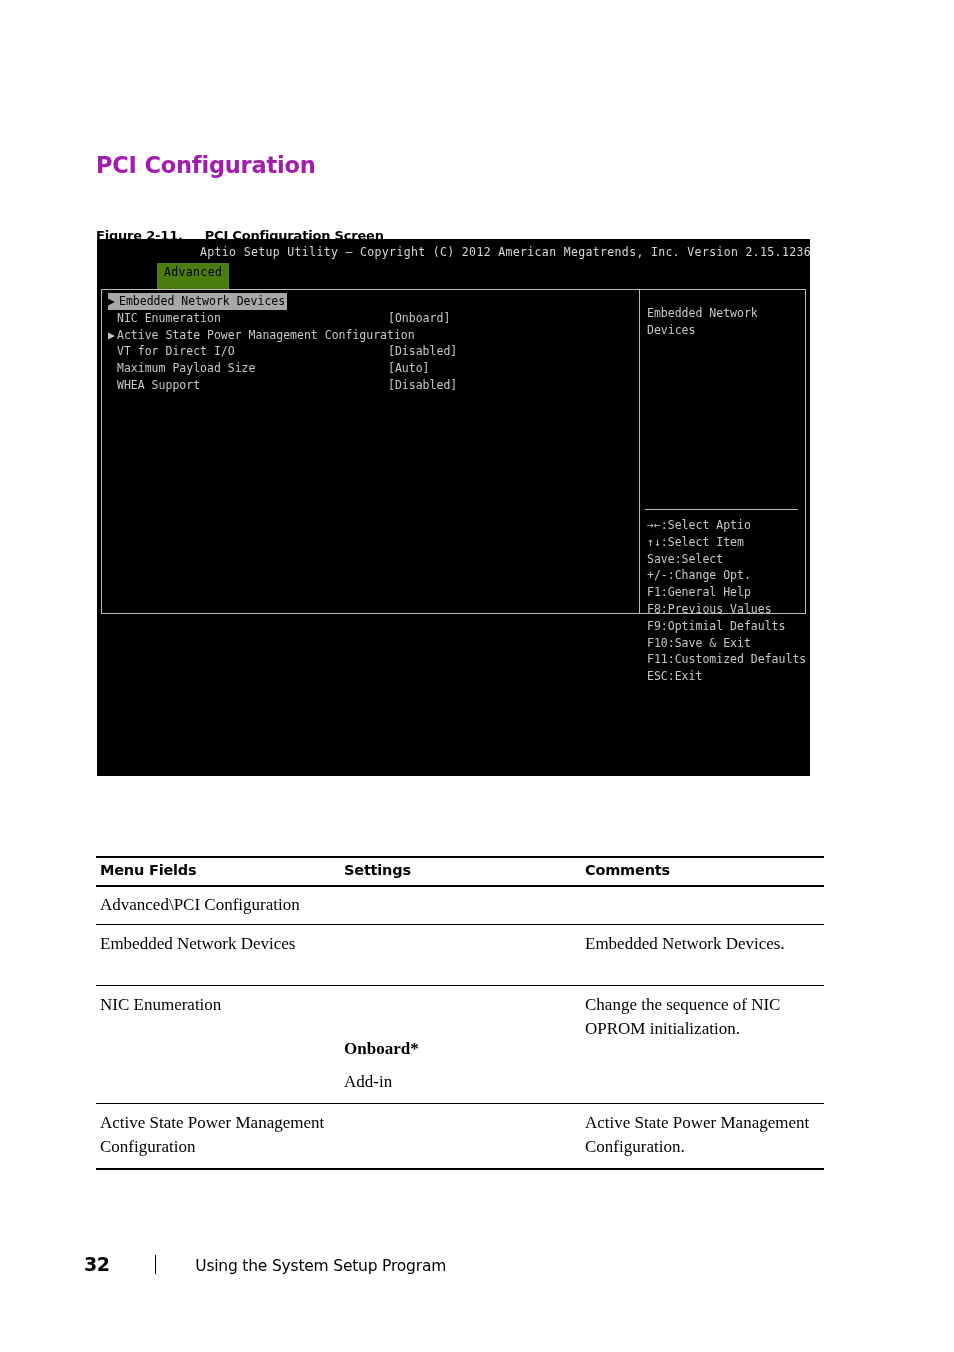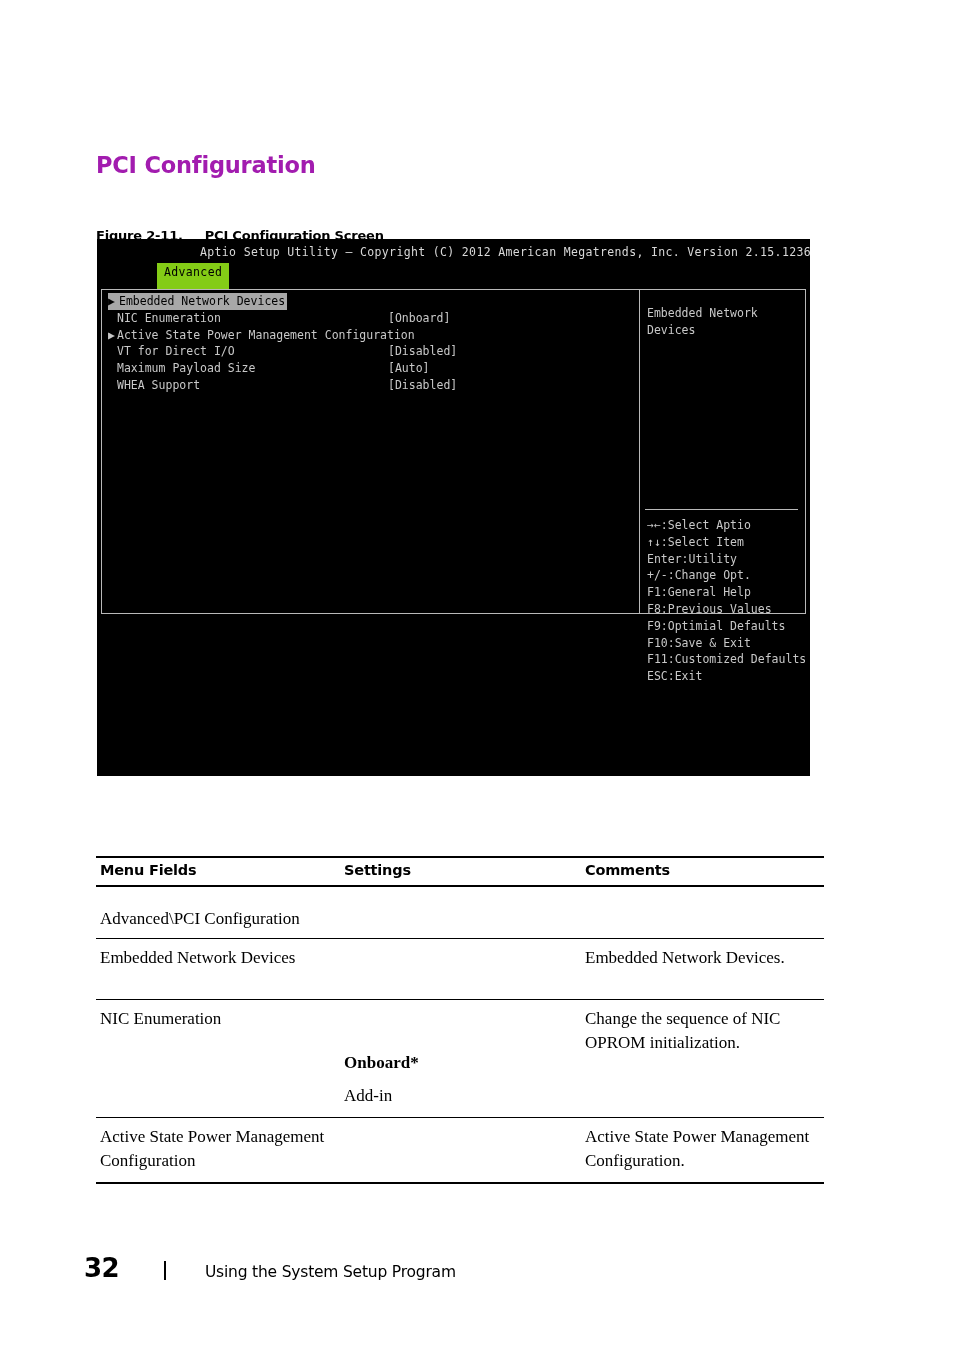--- a/index.html
+++ b/index.html
@@ -69,21 +69,21 @@
   }
 
   .bios-tabstrip {
     position: absolute;
     left: 60px;
     top: 24px;
     height: 17px;
   }
   .bios-tab {
     display: inline-block;
-    background: #84cc16;
+    background: #4d7c0f;
     color: #000000;
     padding: 1px 7px 8px 7px;
     letter-spacing: 0.35px;
   }
 
   .bios-frame {
     position: absolute;
     left: 4px;
     top: 50px;
     width: 705px;
@@ -189,21 +189,21 @@
     letter-spacing: -0.2px;
     vertical-align: bottom;
   }
   .ref-table td {
     vertical-align: top;
     padding: 7px 8px 9px 4px;
     border-bottom: 1px solid #000;
     line-height: 24px;
   }
   .ref-table tr.section-row td {
-    padding-top: 20px;
+    padding-top: 6px;
     padding-bottom: 7px;
   }
   .ref-table tr.last-row td {
     border-bottom: 2.5px solid #000;
   }
   .setting-primary {
     font-weight: bold;
     display: block;
     margin-top: 44px;
   }
@@ -215,21 +215,21 @@
   
   .page-footer {
     position: absolute;
     left: 84px;
     top: 1253px;
     font-family: "DejaVu Sans", sans-serif;
     white-space: nowrap;
   }
   .footer-page-num {
     font-weight: bold;
-    font-size: 26px;
+    font-size: 19px;
     letter-spacing: -0.5px;
   }
   .footer-rule {
     display: inline-block;
     width: 1.6px;
     height: 19px;
     background: #000;
     vertical-align: -3px;
     margin: 0 34px 0 40px;
   }
@@ -294,21 +294,21 @@
 
     <div class="bios-right">
       <div class="help-text-line">Embedded Network</div>
       <div class="help-text-line">Devices</div>
 
       <div class="help-sep"></div>
 
       <div class="help-keys">
         <div>→←:Select Aptio</div>
         <div>↑↓:Select Item</div>
-        <div>Enter:Utility</div>
+        <div>Save:Select</div>
         <div>+/-:Change Opt.</div>
         <div>F1:General Help</div>
         <div>F8:Previous Values</div>
         <div>F9:Optimial Defaults</div>
         <div>F10:Save &amp; Exit</div>
         <div>F11:Customized Defaults</div>
         <div>ESC:Exit</div>
       </div>
     </div>
   </div>

